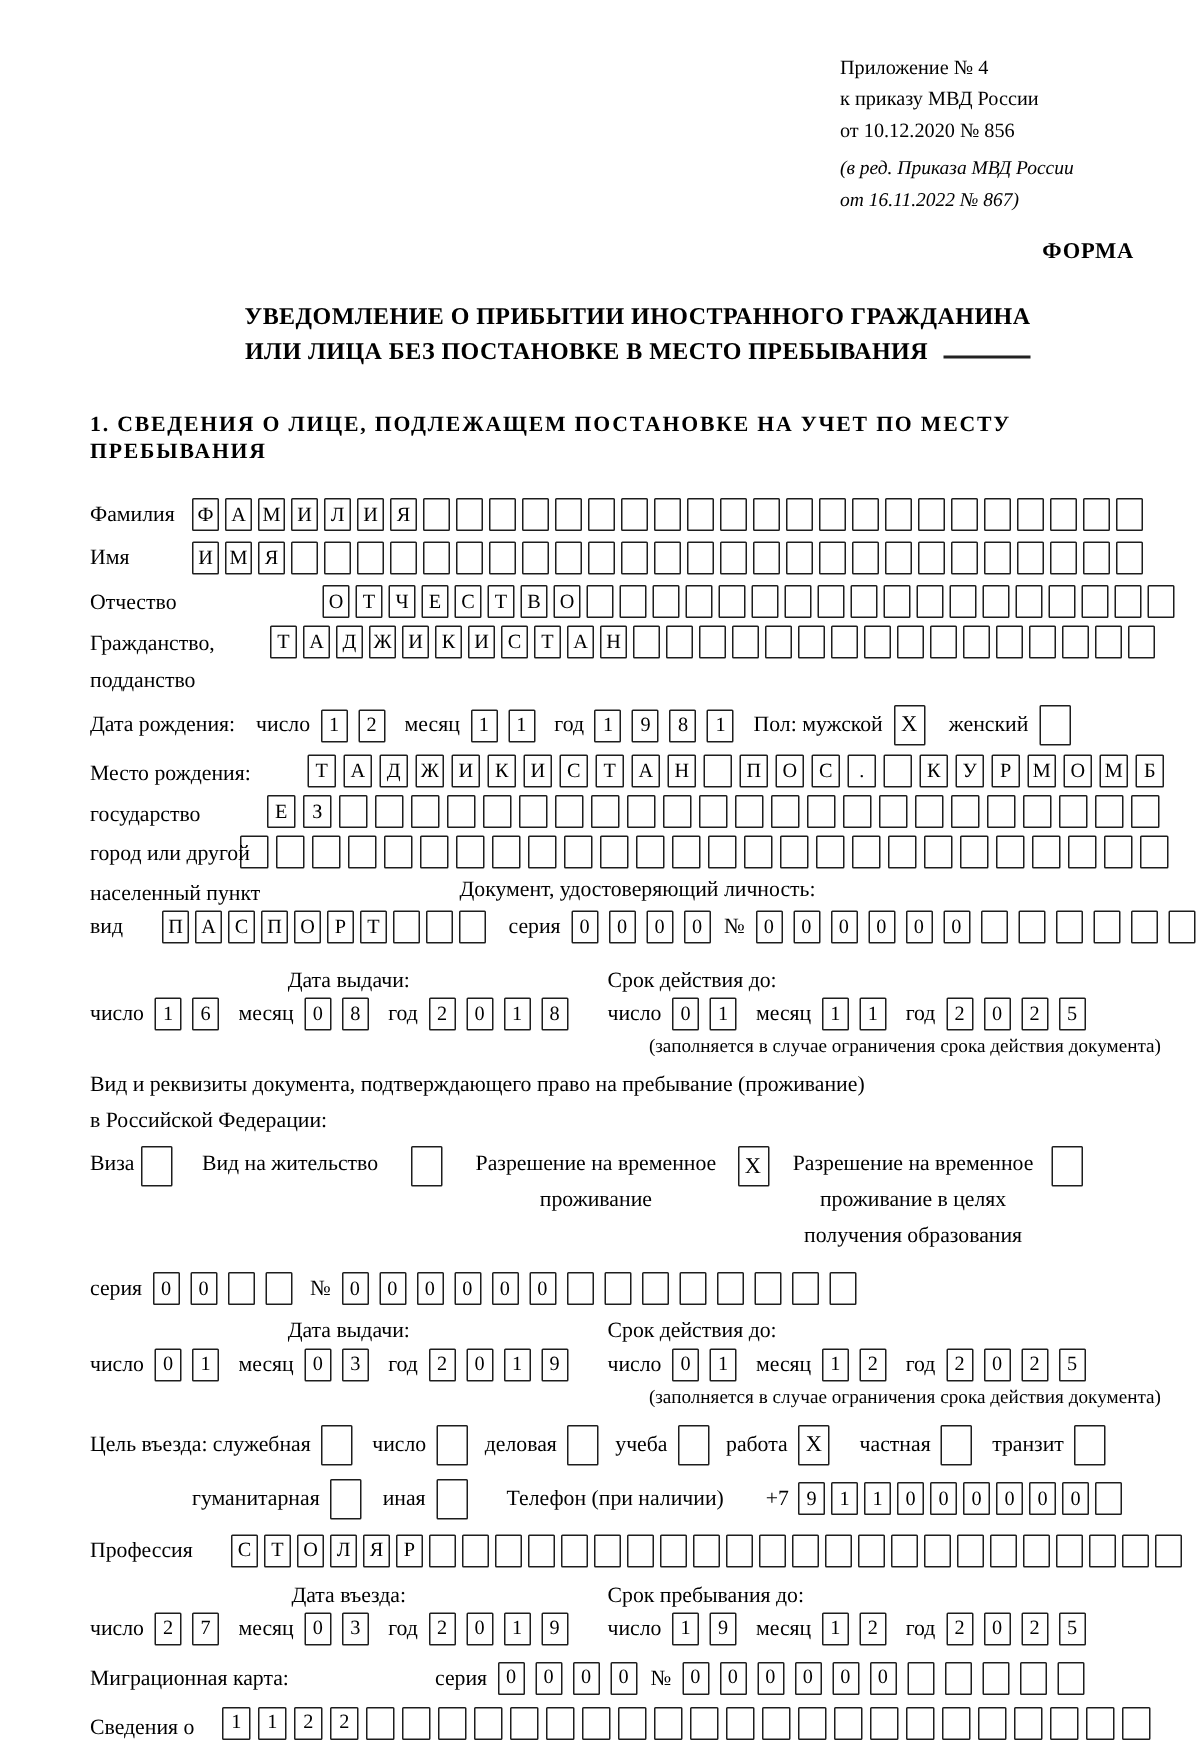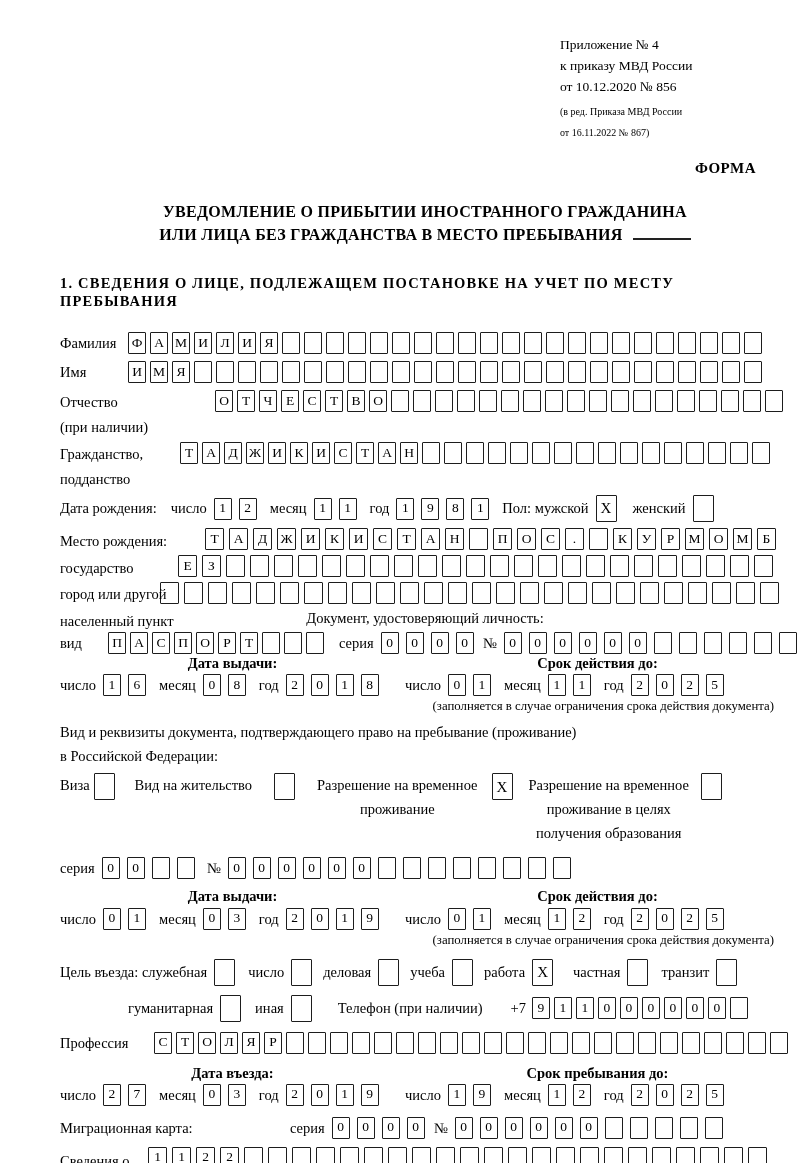--- a/index.html
+++ b/index.html
@@ -8,21 +8,21 @@
     width:800px; height:1163px; overflow:hidden;
     font-family:"Liberation Serif","DejaVu Serif",serif;
     color:#000; font-size:14.5px; line-height:1.25;
   }
   .page { width:800px; height:1163px; padding:34px 10px 0 60px; position:relative; }
   .content { width:730px; }
 
   
   .hdr-block { width:200px; margin-left:auto; margin-right:30px; font-size:13.5px; }
   .hdr-block .ln { line-height:21px; }
-  .hdr-block .rev { font-size:10px; margin-top:4px; }
+  .hdr-block .rev { font-size:13px; margin-top:4px;font-style:italic; }
   .form-label { text-align:right; margin-right:34px; margin-top:16px; font-weight:bold; font-size:15px; letter-spacing:.5px; }
 
   .title { text-align:center; font-weight:bold; font-size:16px; margin-top:22px; line-height:23px; letter-spacing:.3px; }
   .blank-line { display:inline-block; width:58px; border-bottom:2px solid #222; height:14px; margin-left:10px; }
 
   .sec-heading { font-weight:bold; font-size:14.5px; letter-spacing:1.2px; margin-top:28px; }
 
   
   .row { display:flex; align-items:center; }
   .row.top { align-items:flex-start; }
@@ -41,23 +41,23 @@
 
   .two-line { line-height:25px; }
 
   
   .bp-block { position:relative; margin-top:6px; }
   .bp-labels { position:absolute; left:0; top:0; line-height:26.5px; }
   .bp-row { margin-bottom:5px; }
 
   .center-bold { text-align:center; font-weight:normal; margin-top:4px; }
 
-  .datecols { display:flex;font-weight:bold; }
+  .datecols { display:flex; }
   .datecols .c1 { width:345px; text-align:center; }
-  .datecols .c2 { flex:1; text-align:center; }
+  .datecols .c2 { flex:1; text-align:left; }
   .daterow { display:flex; align-items:center; }
   .daterow .grp { display:flex; align-items:center; }
   .dlbl { margin-right:7px; }
   .dgap { margin-left:13px; }
   .note-right { text-align:right; padding-right:16px; font-size:12.8px; margin-top:3px; }
 
   .permit-row { display:flex; align-items:flex-start; margin-top:8px; }
   .permit-row .plabel { text-align:center; line-height:24px; }
   .permit-row .cell { margin-top:0; }
 
@@ -77,21 +77,21 @@
     <div class="ln">Приложение № 4</div>
     <div class="ln">к приказу МВД России</div>
     <div class="ln">от 10.12.2020 № 856</div>
     <div class="ln rev">(в ред. Приказа МВД России</div>
     <div class="ln rev" style="margin-top:0">от 16.11.2022 № 867)</div>
   </div>
   <div class="form-label">ФОРМА</div>
 
   <div class="title content">
     <div>УВЕДОМЛЕНИЕ О ПРИБЫТИИ ИНОСТРАННОГО ГРАЖДАНИНА</div>
-    <div><span>ИЛИ ЛИЦА БЕЗ ГРАЖДАНСТВА В МЕСТО ПРЕБЫВАНИЯ</span><span class="blank-line"></span></div>
+    <div><span>ИЛИ ЛИЦА БЕЗ ПОСТАНОВКЕ В МЕСТО ПРЕБЫВАНИЯ</span><span class="blank-line"></span></div>
   </div>
 
   <div class="sec-heading content">1. СВЕДЕНИЯ О ЛИЦЕ, ПОДЛЕЖАЩЕМ ПОСТАНОВКЕ НА УЧЕТ ПО МЕСТУ ПРЕБЫВАНИЯ</div>
 
   <div class="row" style="margin-top:22px; margin-bottom:7px;">
     <div class="lbl" style="width:68px">Фамилия</div>
     <div class="cells">
         <span class="cell">Ф</span>
         <span class="cell">А</span>
         <span class="cell">М</span>
@@ -155,21 +155,20 @@
         <span class="cell"></span>
         <span class="cell"></span>
         <span class="cell"></span>
         <span class="cell"></span>
       </div>
   </div>
 
   <div class="row top" style="margin-bottom:2px;">
     <div class="lbl two-line" style="width:155px">
       <div>Отчество</div>
-      <div>(при наличии)</div>
     </div>
     <div class="cells">
         <span class="cell">О</span>
         <span class="cell">Т</span>
         <span class="cell">Ч</span>
         <span class="cell">Е</span>
         <span class="cell">С</span>
         <span class="cell">Т</span>
         <span class="cell">В</span>
         <span class="cell">О</span>
@@ -340,21 +339,21 @@
         <span class="cell"></span>
         <span class="cell"></span>
         <span class="cell"></span>
         <span class="cell"></span>
         <span class="cell"></span>
       </div>
   </div>
 
   <div class="center-bold content">Документ, удостоверяющий личность:</div>
 
-  <div class="row" style="margin-top:5px; margin-bottom:0;">
+  <div class="row" style="margin-top:5px; margin-bottom:16px;">
     <span class="lbl" style="width:48px">вид</span>
     <span class="cells">
         <span class="cell">П</span>
         <span class="cell">А</span>
         <span class="cell">С</span>
         <span class="cell">П</span>
         <span class="cell">О</span>
         <span class="cell">Р</span>
         <span class="cell">Т</span>
         <span class="cell"></span>

